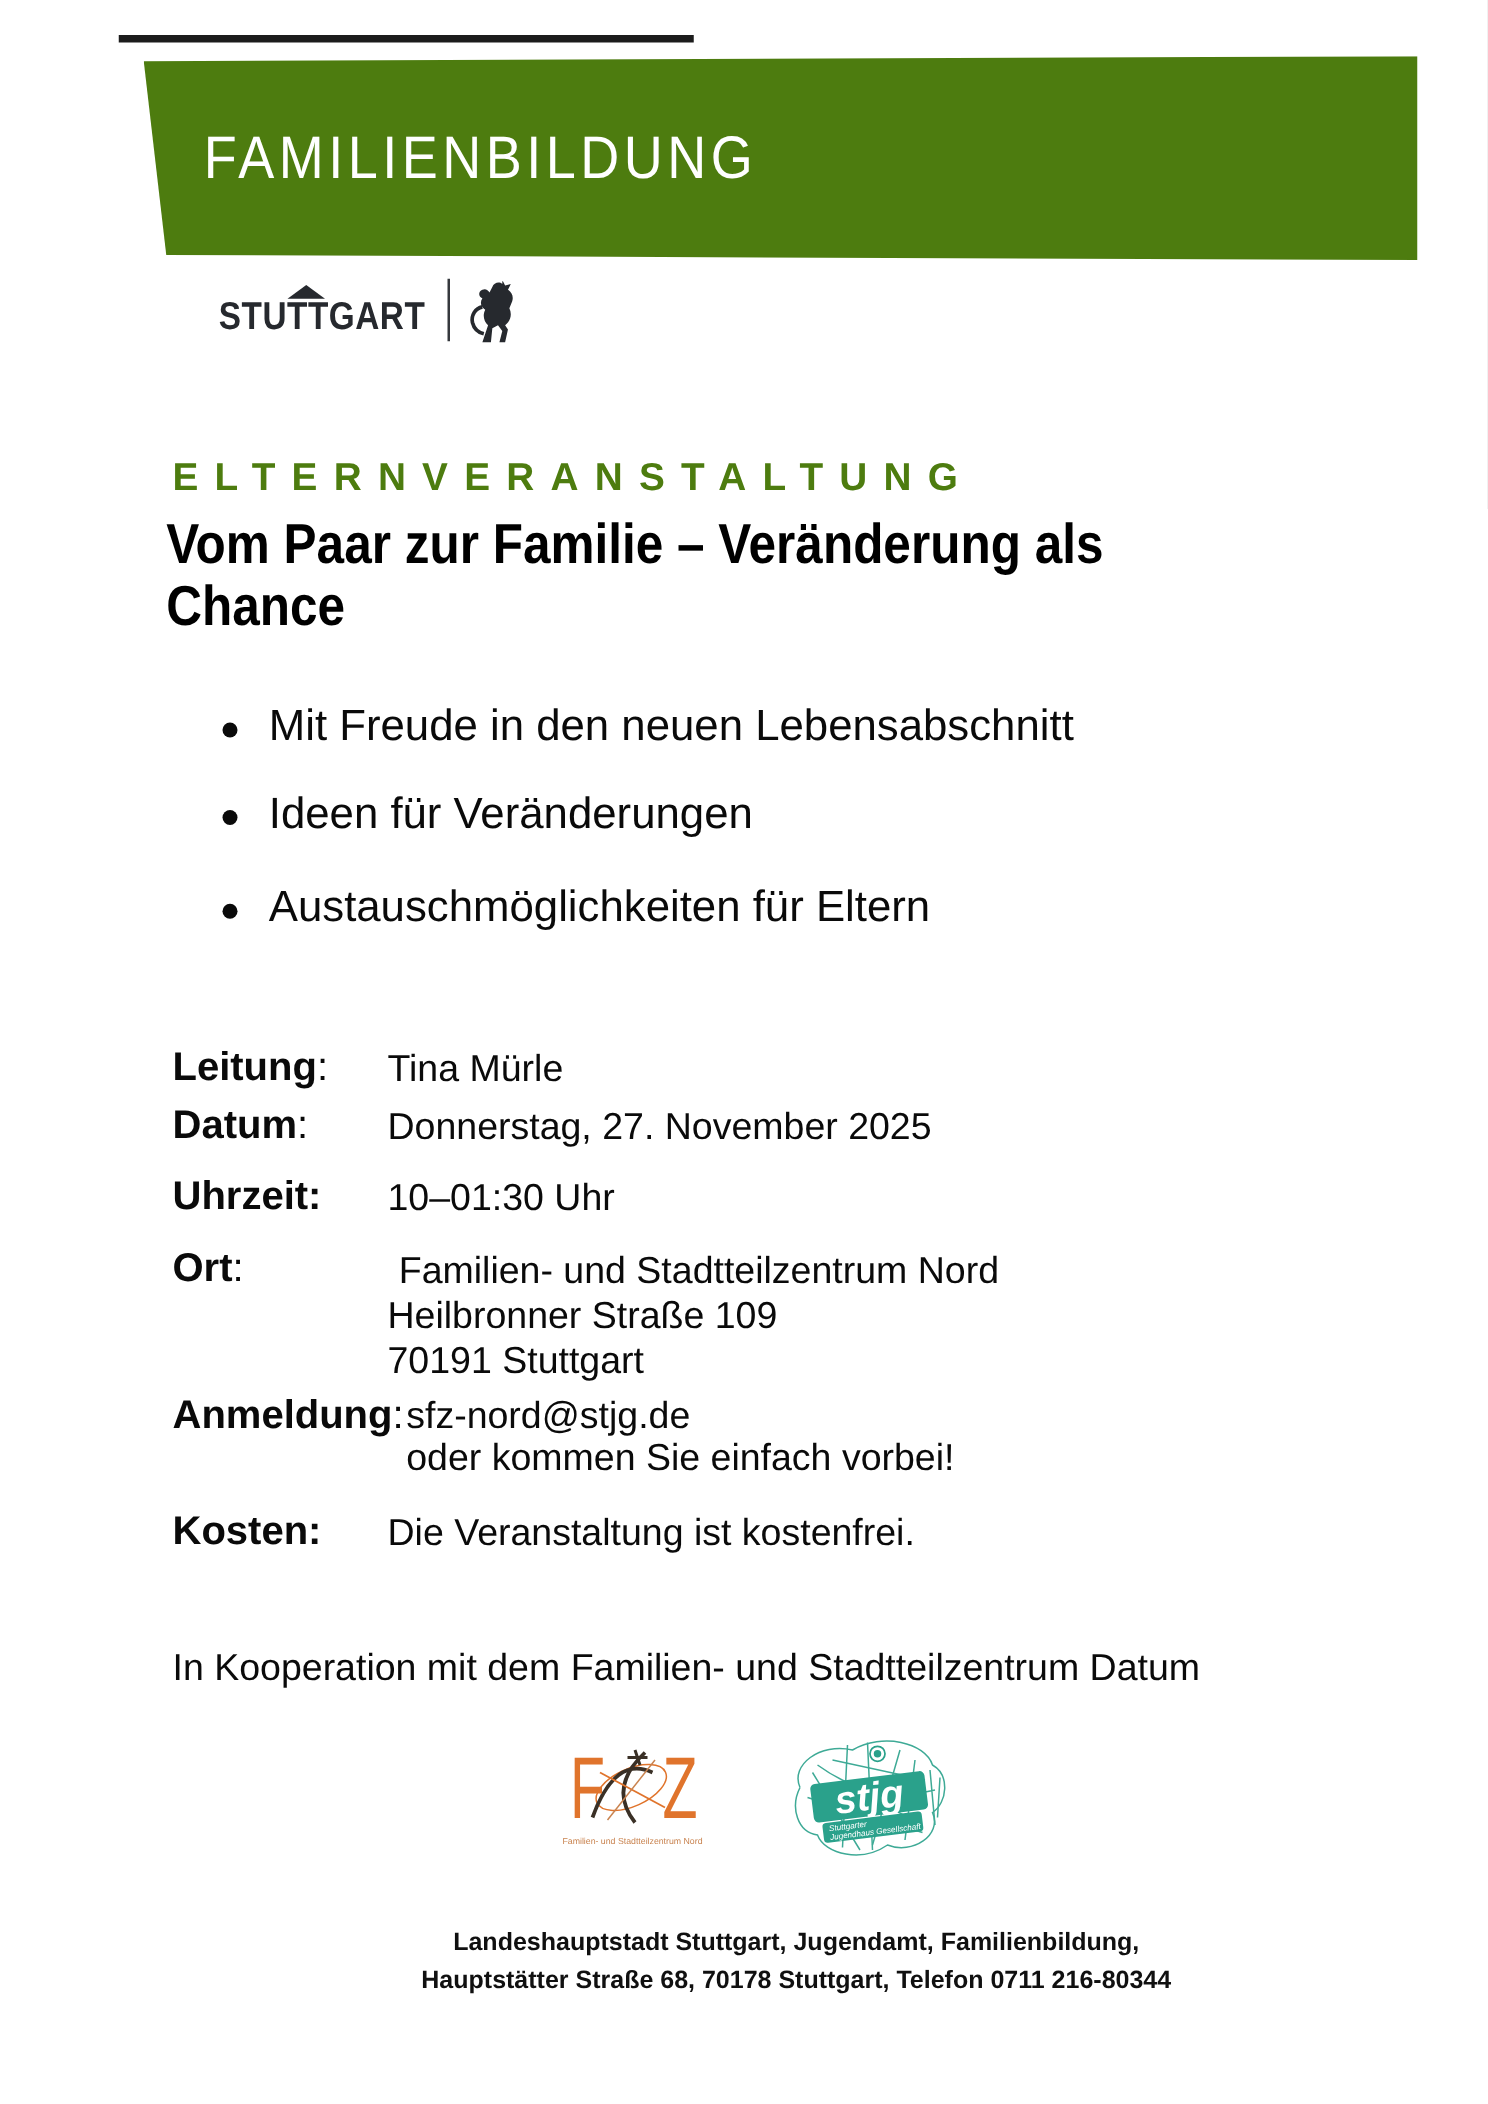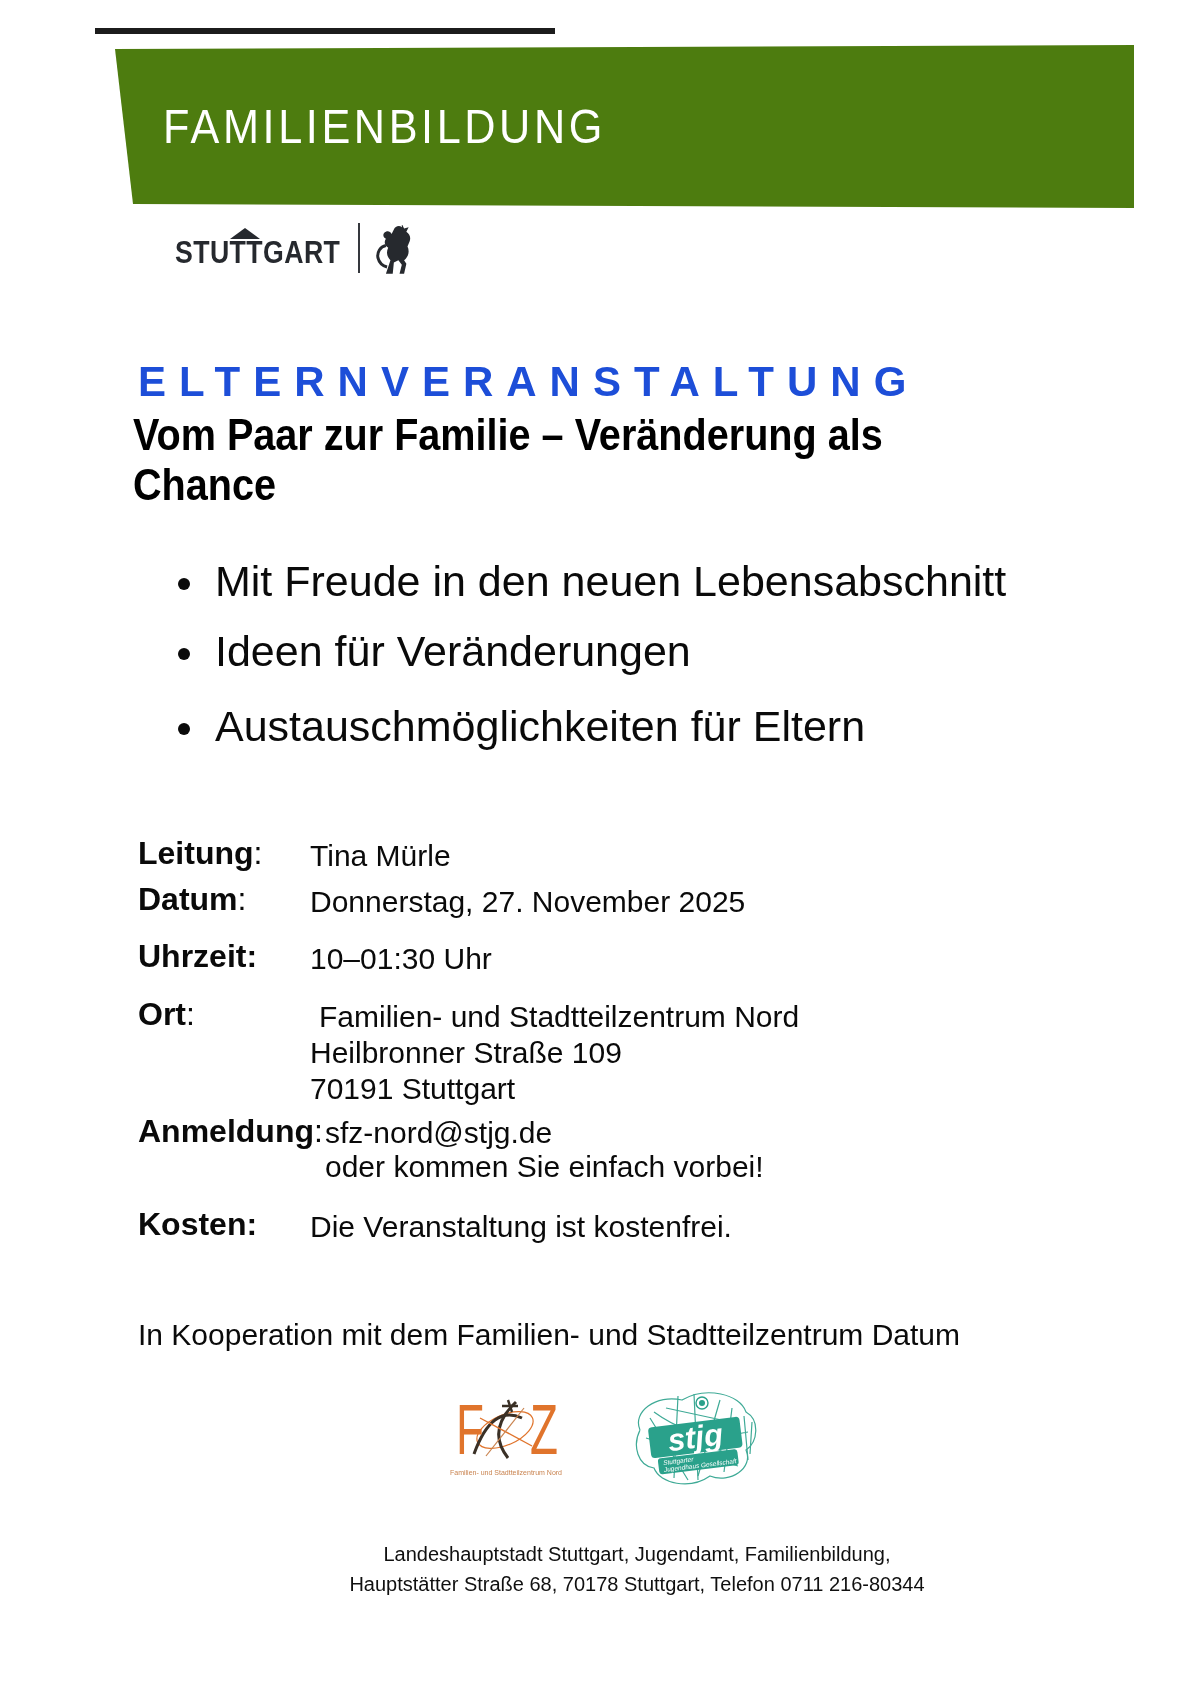--- a/index.html
+++ b/index.html
@@ -25,49 +25,49 @@
     letter-spacing:.5px;white-space:nowrap;transform:scaleX(.86);transform-origin:left top;
   }
   .roof{
     position:absolute;left:55px;top:-9px;width:0;height:0;
     border-left:15px solid transparent;border-right:15px solid transparent;border-bottom:11px solid #26292e;
   }
   .logo-divider{position:absolute;left:358px;top:223px;width:2px;height:50px;background:#35383d;}
   .horse{position:absolute;left:371px;top:225px;}
   
   .eyebrow{
-    position:absolute;left:138px;top:361px;font-size:42px;line-height:42px;font-weight:700;
-    letter-spacing:13px;color:#1d4ed8;white-space:nowrap;
+    position:absolute;left:138px;top:361px;font-size:31px;line-height:42px;font-weight:700;
+    letter-spacing:13px;color:#4d7c0f;white-space:nowrap;
   }
   .doc-title{
     position:absolute;left:133px;top:410px;font-size:45px;line-height:50px;font-weight:700;
     color:#000;white-space:nowrap;transform:scaleX(.88);transform-origin:left top;
   }
   
-  .bullet{position:absolute;left:215px;font-size:43px;line-height:32px;white-space:nowrap;}
+  .bullet{position:absolute;left:215px;font-size:35px;line-height:32px;white-space:nowrap;}
   .b0{top:565px}.b1{top:635px}.b2{top:710px}
   .dot{position:absolute;width:12px;height:12px;border-radius:50%;background:#0a0a0a;left:178px;}
   .d0{top:578px}.d1{top:648px}.d2{top:723px}
   
   .lbl{position:absolute;left:138px;font-size:32px;line-height:30px;white-space:nowrap;}
   .lbl .b{font-weight:700;}
   .val{position:absolute;left:310px;font-size:30px;line-height:36px;white-space:nowrap;}
   .val.tight{line-height:34px;margin-left:15px;}
   .r0{top:838px}.r1{top:884px}.r2{top:941px}.r3{top:999px}.r4{top:1116px}.r5{top:1209px}
   .indent{padding-left:9px;}
   .colon-bold .c{font-weight:700;}
   
   .koop{position:absolute;left:138px;top:1318px;font-size:30px;line-height:34px;white-space:nowrap;}
   
   .faz-logo{position:absolute;left:450px;top:1396px;}
   .stjg-logo{position:absolute;left:628px;top:1388px;}
   
   .footer{
     position:absolute;left:287px;top:1540px;width:700px;text-align:center;
-    font-size:20px;line-height:29.5px;color:#101010;
+    font-size:20px;line-height:29.5px;color:#101010;font-weight:bold;
   }
 </style>
 </head>
 <body>
 
 <div class="page">
 
   <div class="scan-line"></div>
 
   <div class="banner">

